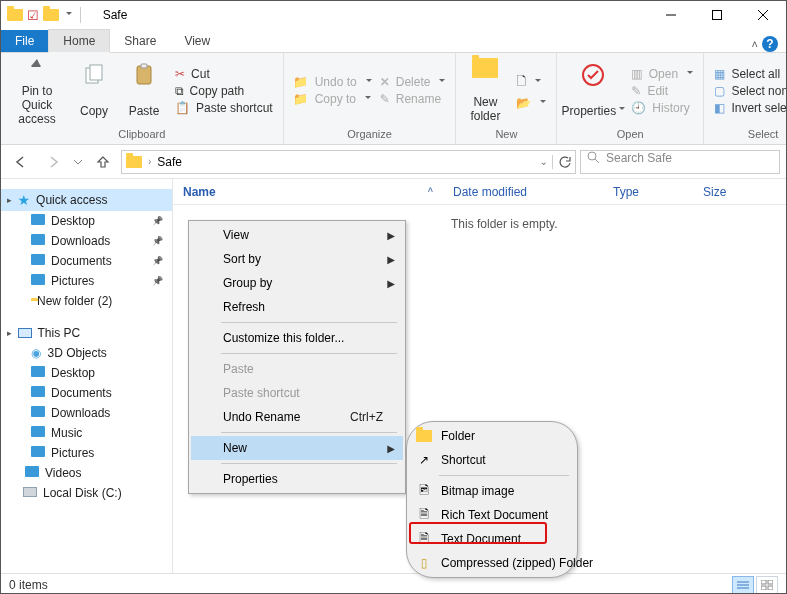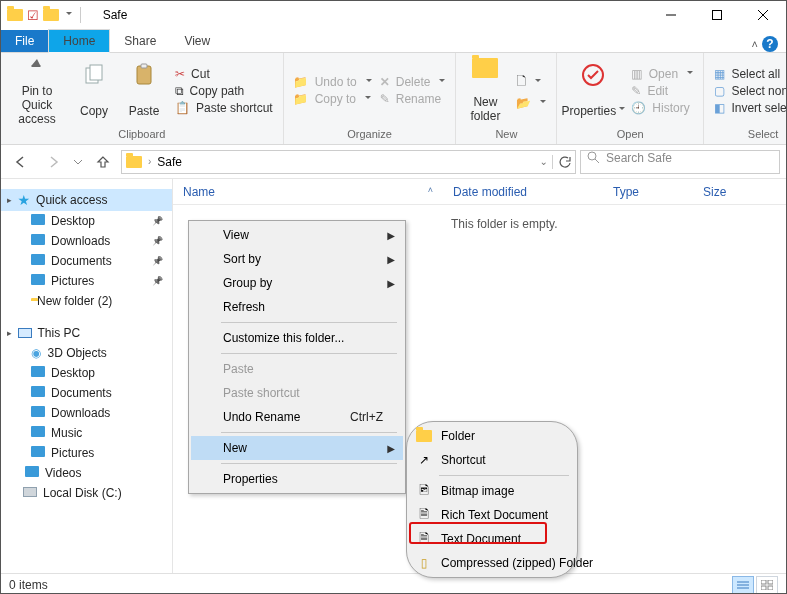--- a/index.html
+++ b/index.html
@@ -5,21 +5,21 @@
 * { box-sizing: border-box; margin: 0; padding: 0; font-family: "Segoe UI", Tahoma, sans-serif; font-size: 12px; }
 body { width: 787px; height: 594px; background: #fff; border: 1px solid #555; overflow: hidden; color: #000; position: relative; }
 .titlebar { height: 28px; display: flex; align-items: center; background: #fff; }
 .titlebar .qat { display: flex; align-items: center; gap: 4px; padding-left: 6px; }
 .titlebar .title { margin-left: 18px; font-size: 12px; }
 .titlebar .wc { margin-left: auto; display: flex; }
 .titlebar .wc span { width: 46px; height: 28px; display: flex; align-items: center; justify-content: center; font-size: 13px; }
 .tabs { height: 24px; display: flex; align-items: flex-end; border-bottom: 1px solid #d9d9d9; background: #fff; }
 .tab { padding: 4px 14px; font-size: 12px; color: #444; }
 .tab.file { background: #1979ca; color: #fff; margin-left: 0; }
-.tab.active { border: 1px solid #d9d9d9; border-bottom: 1px solid #f5f6f7; background: #0ea5e9; position: relative; top: 1px; }
+.tab.active { border: 1px solid #d9d9d9; border-bottom: 1px solid #f5f6f7; background: #e5e5e5; position: relative; top: 1px; }
 .tabs .help { margin-left: auto; margin-right: 8px; color: #1979ca; display: flex; align-items: center; gap: 4px; }
 .ribbon { height: 92px; background: #f5f6f7; border-bottom: 1px solid #d9d9d9; display: flex; }
 .group { border-right: 1px solid #e1e1e1; display: flex; flex-direction: column; align-items: center; justify-content: flex-end; padding: 2px 4px 2px 4px; }
 .group-body { flex: 1; display: flex; align-items: center; }
 .group-label { font-size: 11px; color: #666; padding: 2px 0; }
 .bigbtn { display: flex; flex-direction: column; align-items: center; justify-content: center; width: 64px; height: 70px; text-align: center; font-size: 11.5px; color: #333; gap: 17px; }
 .bigbtn.small { width: 50px; }
 .smrows { display: flex; flex-direction: column; gap: 3px; padding: 2px 6px; }
 .smbtn { display: flex; align-items: center; gap: 6px; font-size: 11.5px; color: #333; white-space: nowrap; }
 .smbtn.dim { color: #aaa; }
@@ -33,21 +33,21 @@
 .search { width: 200px; height: 24px; border: 1px solid #ccc; display: flex; padding: 0 6px; color: #888; gap: 6px; }
 .content { display: flex; height: calc(594px - 28px - 24px - 92px - 34px - 22px); }
 .nav { width: 172px; border-right: 1px solid #e5e5e5; padding: 6px 0; overflow: hidden; }
 .navitem { display: flex; align-items: center; gap: 6px; padding: 3px 8px 3px 18px; font-size: 12px; color: #222; position: relative; }
 .navitem.sel { background: #cde8ff; }
 .navitem .pin { margin-left: auto; color: #888; font-size: 11px; }
 .navitem.top { padding-left: 6px; margin-top: 4px; }
 .main { flex: 1; position: relative; }
 .cols { height: 26px; display: flex; align-items: center; border-bottom: 1px solid #e9e9e9; color: #2a5db0; font-size: 12px; }
 .cols .col { padding: 0 10px; }
-.cols .c-name { width: 270px; display: flex; align-items: flex-start; gap: 22px; }
+.cols .c-name { width: 270px; display: flex; align-items: flex-start; gap: 22px; font-weight: bold; }
 .cols .c-mod { width: 160px; }
 .cols .c-type { width: 90px; }
 .cols .c-size { width: 60px; }
 .empty { position: absolute; left: 278px; top: 38px; color: #555; font-size: 12px; }
 .status { height: 22px; border-top: 1px solid #e0e0e0; display: flex; align-items: center; padding: 0 8px; font-size: 11.5px; color: #333; }
 .status .views { margin-left: auto; display: flex; gap: 2px; }
 .status .vbtn { width: 22px; height: 18px; border: 1px solid #cfd6de; display: flex; align-items: center; justify-content: center; }
 .status .vbtn.active { background: #cde8ff; border-color: #8ab8e6; }
 
 .ctx { position: absolute; background: #f0f0f0; border: 1px solid #a7a7a7; box-shadow: 2px 2px 4px rgba(0,0,0,.2); padding: 2px; }

